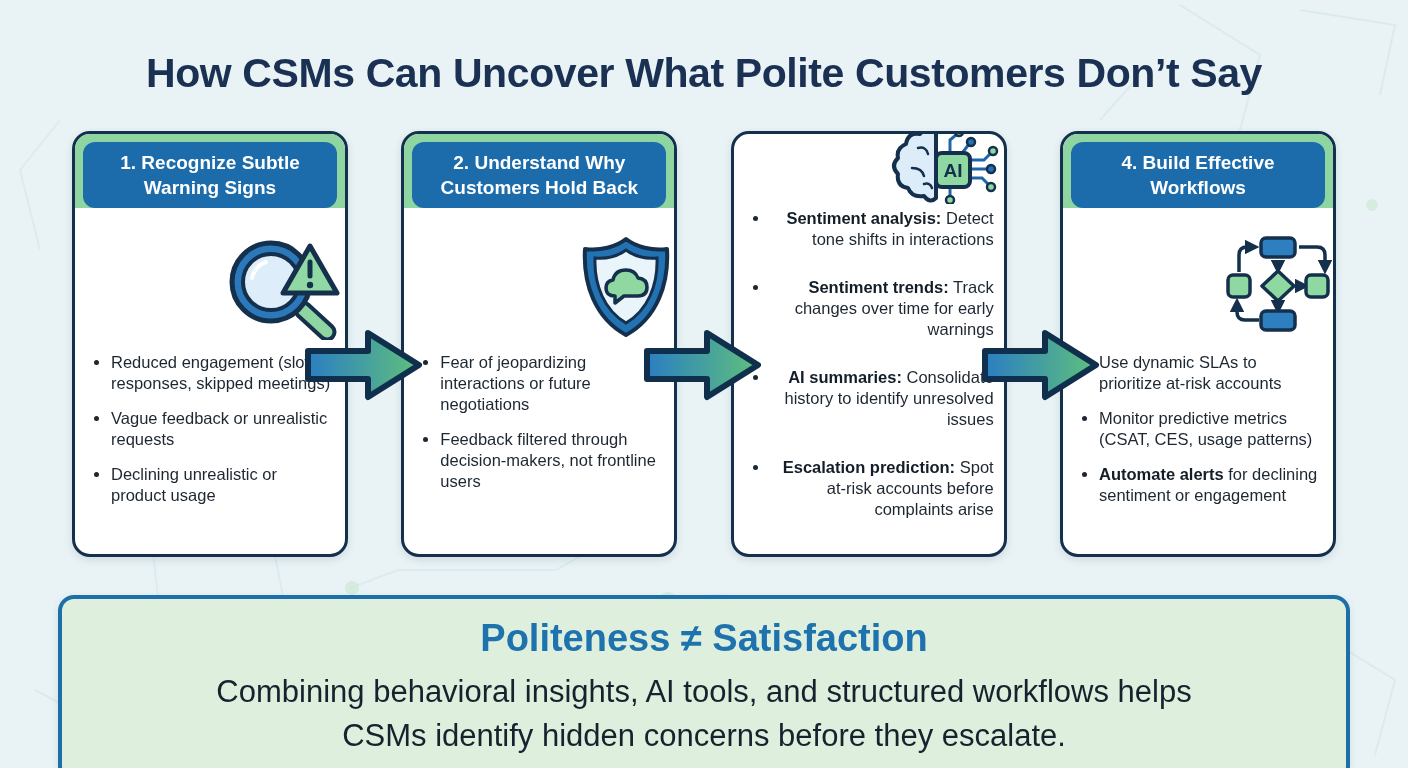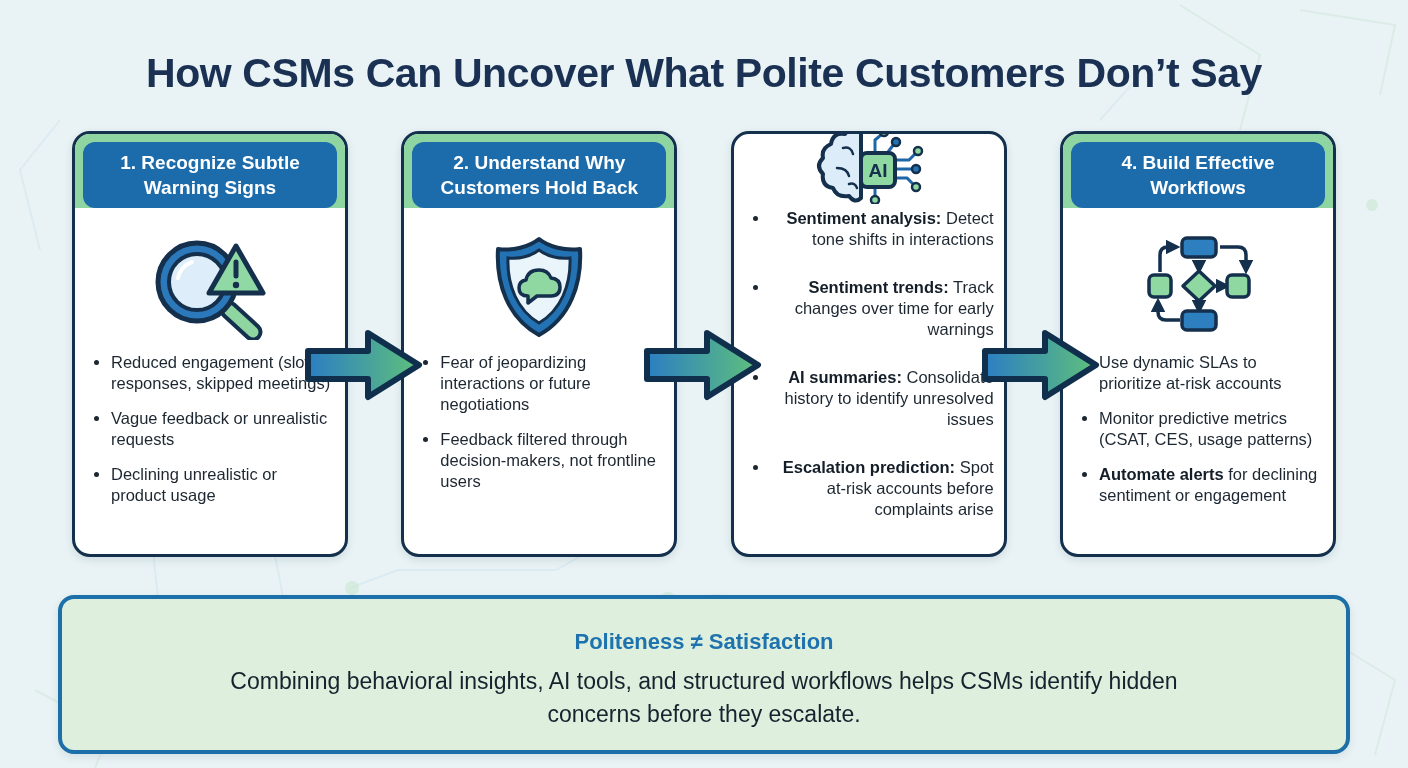--- a/index.html
+++ b/index.html
@@ -53,21 +53,21 @@
     font-weight:700;
     font-size:19px;
     line-height:1.32;
     text-align:center;
     padding:8px 10px;
     min-height:64px;
     display:flex; align-items:center; justify-content:center;
   }
 
   .icon-wrap {
-    display:flex; justify-content:center;
+    display:flex; justify-content:flex-end;
     margin-top:26px; height:106px;
     position:relative; z-index:2;
   }
   .card-3 .icon-wrap { margin-top:-10px; height:80px; }
 
   ul.bullets {
     margin:12px 0 0;
     padding:0 10px 0 36px;
     color:#1d2731;
     font-size:16.5px;
@@ -90,30 +90,30 @@
   .banner {
     margin:36px 58px 0;
     background:#def0dd;
     border:4px solid #1c6fa8;
     border-radius:16px;
     text-align:center;
     padding:14px 40px 20px;
     box-shadow:0 3px 8px rgba(16,48,80,.10);
   }
   .banner h2 {
-    margin:16px 0 10px;
+    margin:4px 0 10px;
     color:#1e73ae;
-    font-size:22px;
+    font-size:38px;
     font-weight:800;
   }
   .banner p {
     margin:0 auto;
     max-width:1030px;
     color:#16222e;
-    font-size:23px;
+    font-size:31px;
     line-height:1.42;
   }
 </style>
 </head>
 <body>
 
 <svg class="bg-pattern" width="1408" height="768" viewBox="0 0 1408 768" fill="none">
   <g stroke="#cfe6da" stroke-width="2" opacity="0.55">
     <path d="M1180 5 L1260 55 L1240 130"></path>
     <path d="M1300 10 L1395 25 L1380 95"></path>

